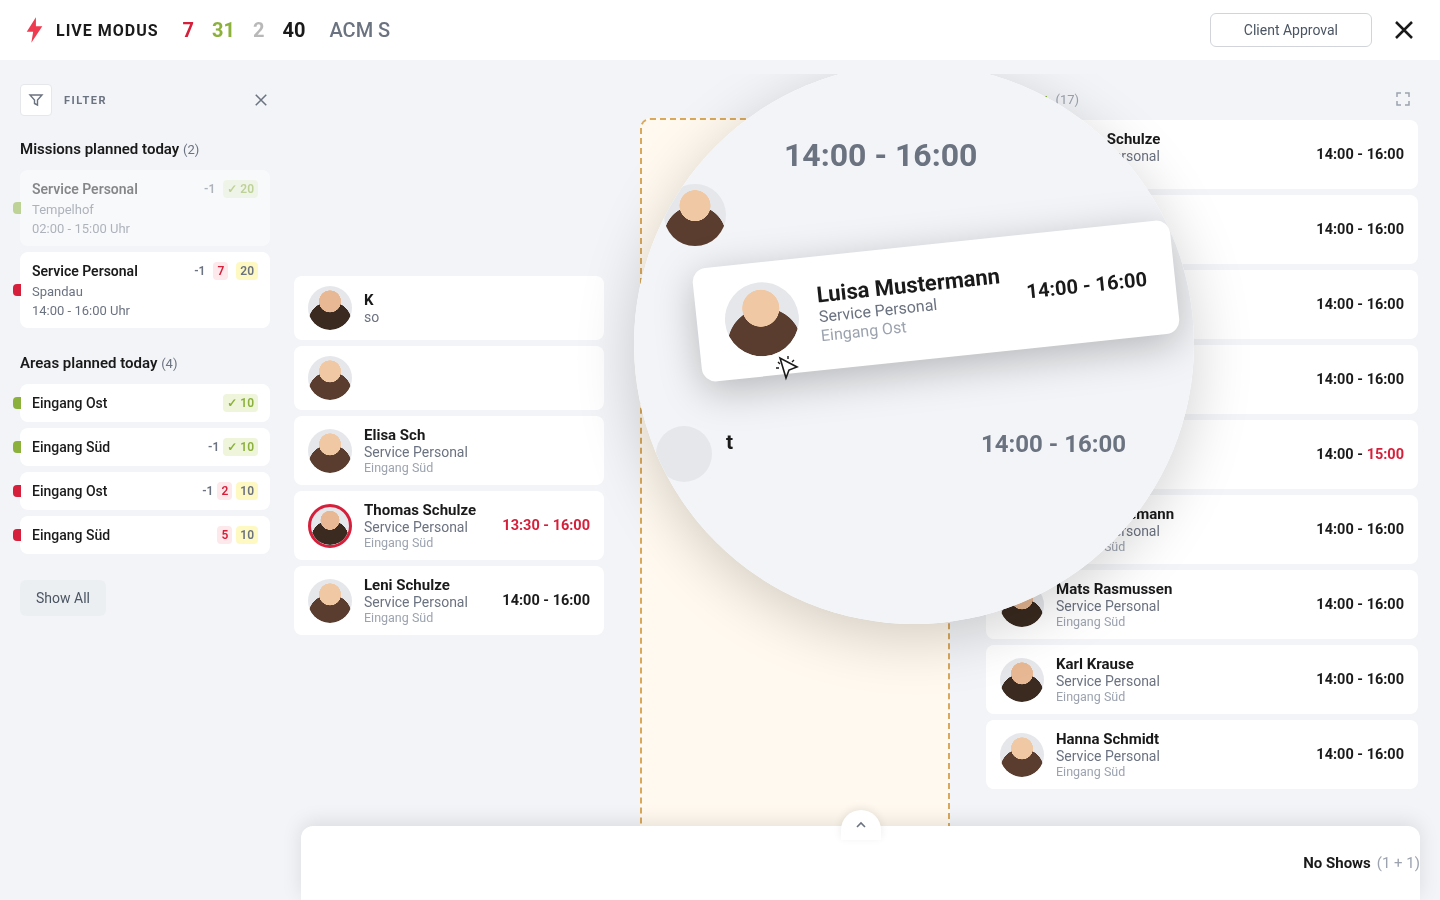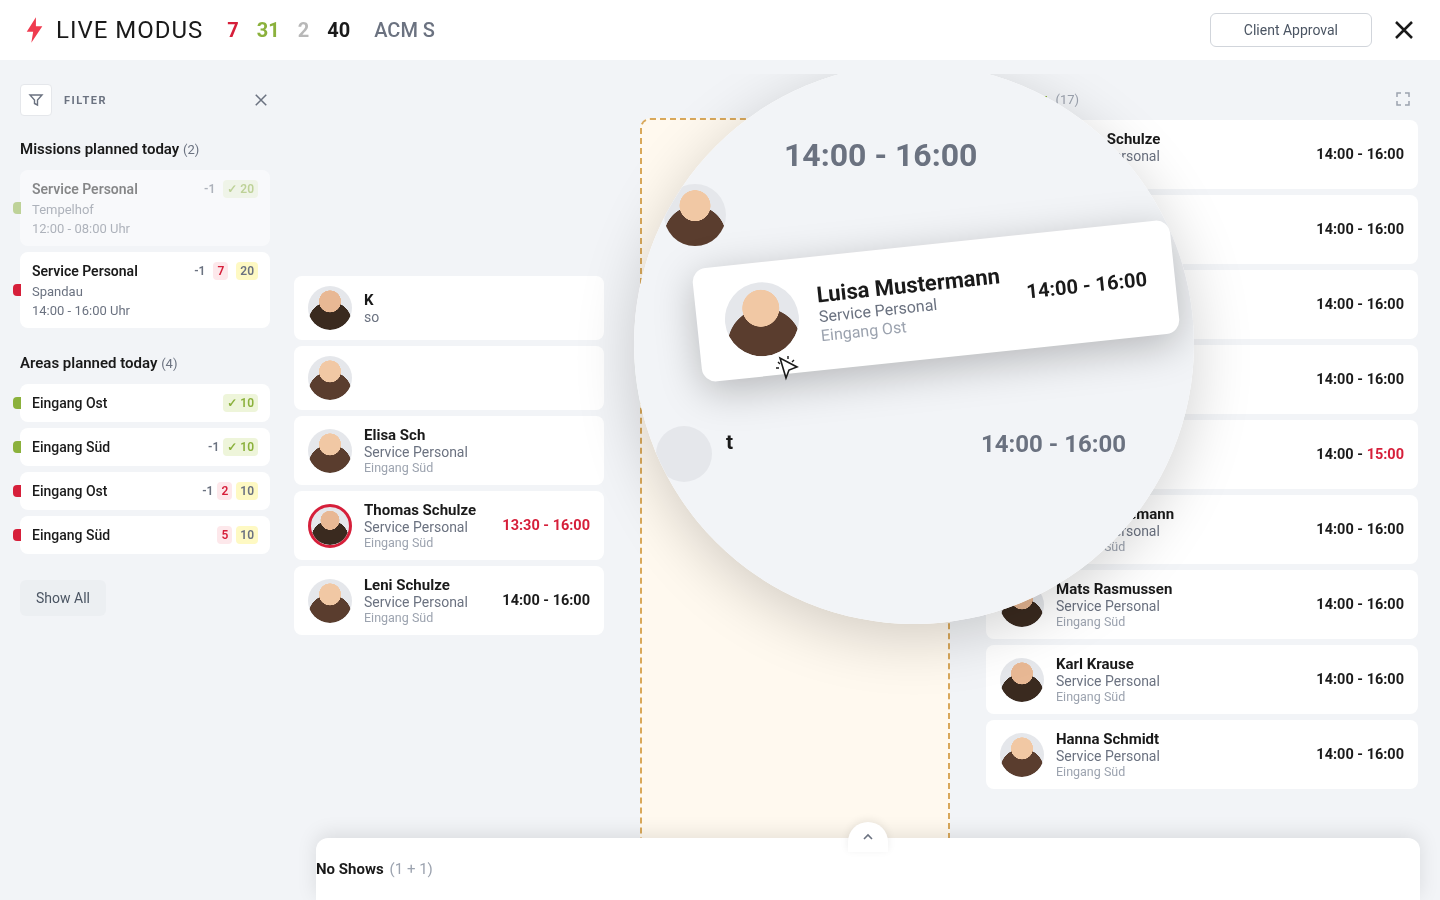--- a/index.html
+++ b/index.html
@@ -1,20 +1,20 @@
 <!DOCTYPE html>
 <html><head>
 <meta charset="utf-8">
 <style>
 *{box-sizing:border-box;margin:0;padding:0;font-family:-apple-system,BlinkMacSystemFont,"Segoe UI",Roboto,sans-serif}
 body{background:#f2f4f7;width:1440px;height:900px;overflow:hidden;position:relative}
 .header{height:60px;background:#fff;display:flex;align-items:center;padding:0 24px;gap:24px}
 .logo{display:flex;align-items:center;gap:10px}
 .bolt{width:22px;height:28px}
-.logo-text{font-size:24px;font-weight:400;letter-spacing:1px;color:#1a1a1a}
+.logo-text{font-size:16px;font-weight:700;letter-spacing:1px;color:#1a1a1a}
 .stats{display:flex;gap:18px;font-size:20px;font-weight:700}
 .stat-red{color:#d61f3a}
 .stat-green{color:#8bb13c}
 .stat-gray{color:#b8b8b8}
 .stat-dark{color:#1a1a1a}
 .proj{color:#6b7280;font-size:20px;font-weight:500}
 .header-right{margin-left:auto;display:flex;align-items:center;gap:20px}
 .btn-approve{background:#fff;border:1px solid #d1d5db;padding:8px 33px;border-radius:6px;color:#4b5563;font-size:14px}
 .close-x{width:24px;height:24px;cursor:pointer}
 .layout{display:flex;height:calc(100% - 60px);padding:14px 12px 0 0}
@@ -80,21 +80,21 @@
 .dragcard .crole{font-size:16px}
 .dragcard .carea{font-size:16px}
 .dragcard .ctime{font-size:20px}
 .cursor{position:absolute;left:140px;top:290px;width:32px;height:32px}
 .lens .peek{position:absolute;left:22px;width:320px}
 .lens .peek.p2{top:366px}
 .lens .peek .pname{font-size:21px;font-weight:700;color:#1a1a1a}
 .lens .peek .ptime{position:absolute;right:-150px;top:0;font-size:24px;font-weight:700;color:#6b7280}
 .lens .peek .pav{width:56px;height:56px;border-radius:50%;background:#e5e7eb;position:absolute;left:0;top:-4px}
 .lens .peek .ptxt{margin-left:70px}
-.noshow{position:absolute;left:316px;right:20px;bottom:0;height:62px;background:#fff;border-radius:12px 12px 0 0;box-shadow:0 -4px 20px rgba(0,0,0,.1);display:flex;align-items:center;justify-content:flex-start;z-index:40}
+.noshow{position:absolute;left:301px;right:20px;bottom:0;height:74px;background:#fff;border-radius:12px 12px 0 0;box-shadow:0 -4px 20px rgba(0,0,0,.1);display:flex;align-items:center;justify-content:flex-end;z-index:40}
 .noshow-tab{position:absolute;top:-16px;left:50%;transform:translateX(-50%);width:40px;height:30px;background:#fff;border-radius:20px 20px 0 0;display:flex;align-items:center;justify-content:center;box-shadow:0 -2px 8px rgba(0,0,0,.08)}
 .noshow-title{font-size:15px;font-weight:700;color:#1a1a1a}
 .noshow-cnt{color:#9ca3af;font-weight:400;margin-left:6px}
 </style>
 </head>
 <body>
 
 <div class="header">
   <div class="logo">
     <svg class="bolt" viewBox="0 0 24 28">
@@ -133,21 +133,21 @@
 
     <div class="section-title"><span>Missions planned today</span> <span class="cnt">(2)</span></div>
     <div class="mission-list" id="missions">
         <div class="mission dim green">
           <div class="row1">
             <span class="mtitle">Service Personal</span>
             <span class="delta">-1</span>
             <span class="badge badge-g">✓ 20</span>
           </div>
           <div class="msub">Tempelhof</div>
-          <div class="msub">12:00 - 08:00 Uhr</div>
+          <div class="msub">02:00 - 15:00 Uhr</div>
         </div>
         <div class="mission red">
           <div class="row1">
             <span class="mtitle">Service Personal</span>
             <span class="delta">-1</span>
             <span class="badge badge-r">7</span>
             <span class="badge badge-gy">20</span>
           </div>
           <div class="msub">Spandau</div>
           <div class="msub">14:00 - 16:00 Uhr</div>

